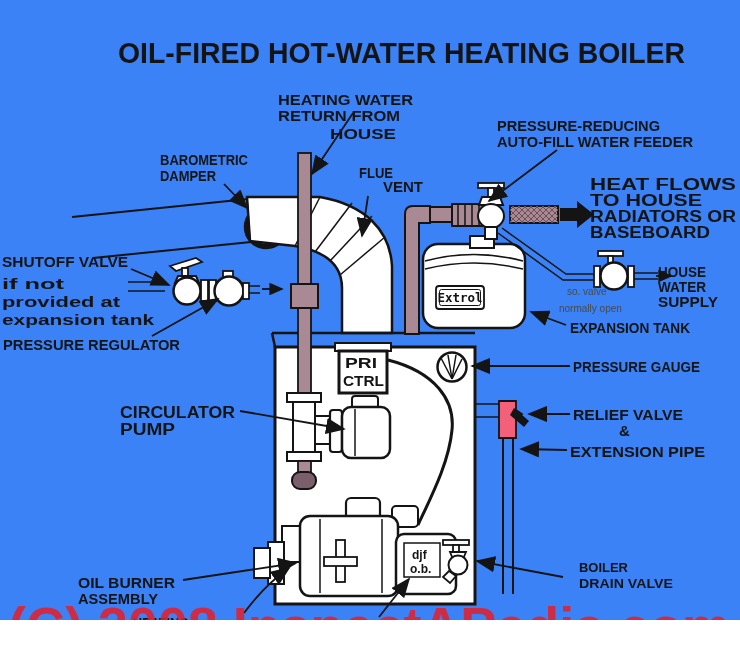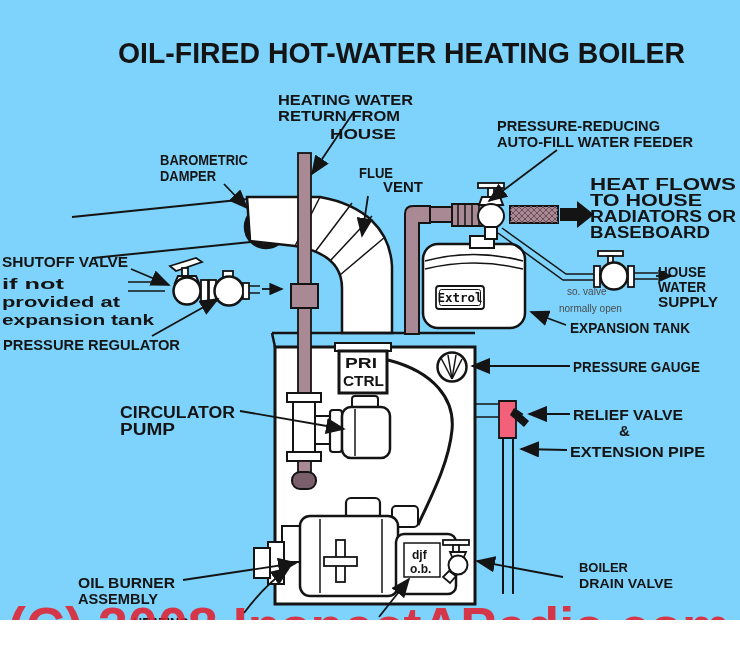--- a/index.html
+++ b/index.html
@@ -1,16 +1,16 @@
 <!DOCTYPE html>
 <html><head>
 <meta charset="utf-8">
 <style>
   html,body{margin:0;padding:0;background:#fff;}
-  .stage{position:relative;width:740px;height:620px;background:#7dd3fc;overflow:hidden;}
+  .stage{position:relative;width:740px;height:620px;background:#3b82f6;overflow:hidden;}
   svg{position:absolute;left:0;top:0;}
   .t{font-family:"Liberation Sans",sans-serif;font-weight:bold;fill:#141414;}
   .t15{font-size:15px;}
   .t14{font-size:14px;}
   .t13{font-size:13.5px;}
   .t16{font-size:16px;}
   .ttl{font-size:29px;}
   .tiny{font-family:"Liberation Sans",sans-serif;font-size:10px;font-weight:normal;fill:#4a4a4a;}
   .mono{font-family:"DejaVu Sans Mono",monospace;font-size:12.5px;font-weight:bold;fill:#141414;}
   .badge{font-family:"Liberation Sans",sans-serif;font-size:12px;font-weight:bold;fill:#141414;}

